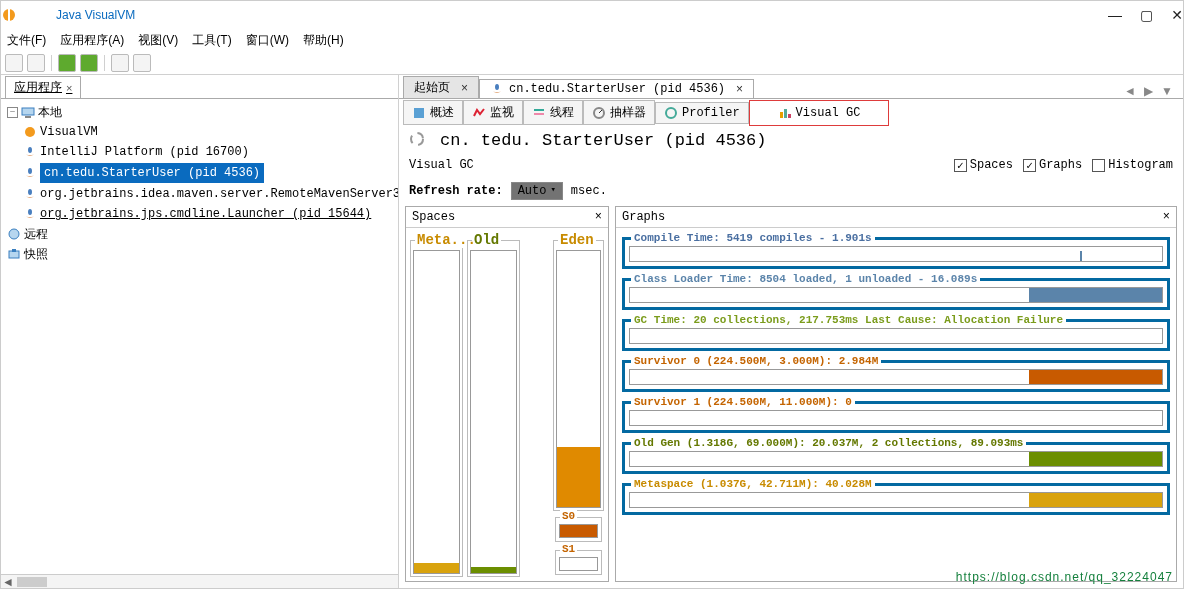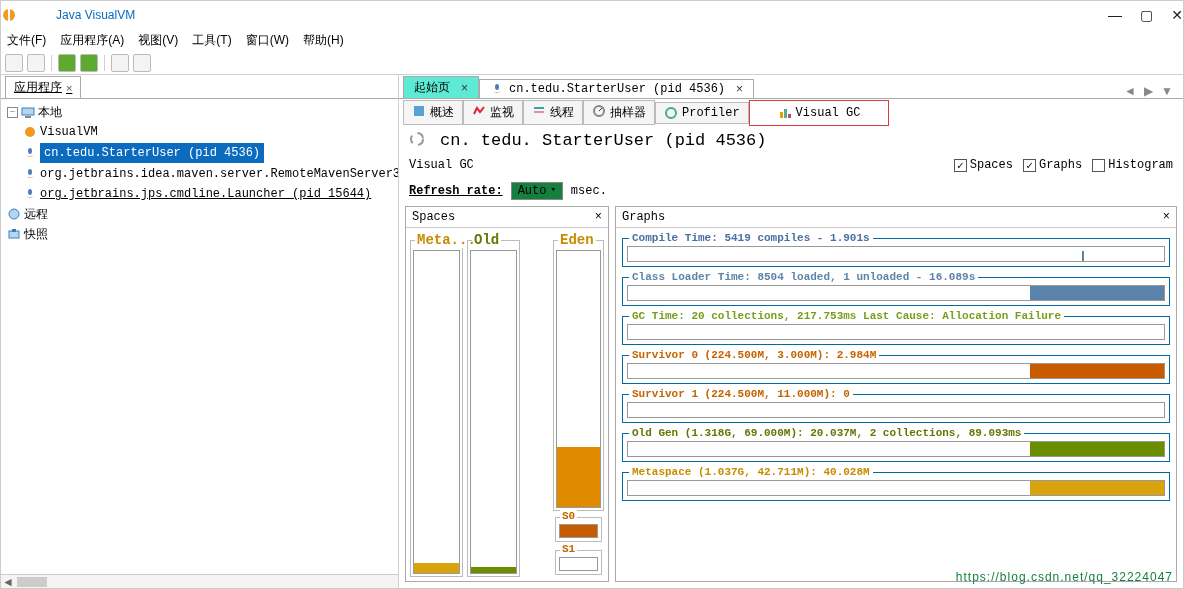--- a/index.html
+++ b/index.html
@@ -26,60 +26,60 @@
 .tree-indent1 { padding-left: 18px; }
 .tree-item-sel { background:#0a6bbf; color:#fff; padding:1px 4px;}
 .toggle { width:11px; height:11px; border:1px solid #888; display:inline-flex; align-items:center; justify-content:center; font-size:10px; line-height:1; color:#555; background:#fff;}
 .ticon { width:14px; height:14px; display:inline-block;}
 .scroll-h { height:14px; border-top:1px solid #ccc; background:#f4f4f4; display:flex; align-items:center;}
 .scroll-h .thumb { width:30px; height:10px; background:#ccc; margin-left:2px;}
 .scroll-h .arrow { width:14px; height:12px; display:flex; align-items:center; justify-content:center; color:#666;}
 
 .content { flex:1; display:flex; flex-direction:column; overflow:hidden; position:relative;}
 .editor-tabs { height:24px; display:flex; align-items:flex-end; padding-left:4px; border-bottom:1px solid #aaa;}
-.ed-tab { background:#5eead4; border:1px solid #aaa; border-bottom:none; padding:2px 10px; display:flex; align-items:center; gap:5px; font-size:12px;}
+.ed-tab { background:#e5e5e5; border:1px solid #aaa; border-bottom:none; padding:2px 10px; display:flex; align-items:center; gap:5px; font-size:12px;}
 .ed-tab.active { background:#fff; font-weight:normal; }
 .ed-tab .jicon { width:14px; height:14px;}
 .ed-tab .x { color:#333; margin-left:6px;}
 .nav-arrows { margin-left:auto; display:flex; align-items:center; gap:8px; padding-right:10px; color:#888;}
 .inner-tabs { height:26px; display:flex; align-items:center; padding-left:4px; position:relative;}
-.it-tab { border:1px solid #bbb; border-bottom:1px solid #fff; padding:3px 8px; display:flex; align-items:flex-start; gap:4px; background:#fff; margin-bottom:-1px;}
+.it-tab { border:1px solid #bbb; border-bottom:1px solid #fff; padding:3px 8px; display:flex; align-items:center; gap:4px; background:#fff; margin-bottom:-1px;}
 .it-tab.inactive { border-bottom:1px solid #bbb; background:#f5f5f5;}
 .it-icon { width:14px; height:14px; display:inline-block;}
 .red-box { border:1px solid #de3b3b; position:relative; }
 .page-heading { display:flex; align-items:flex-start; gap:15px; padding:6px 10px 4px 10px;}
 .page-heading .spin { width:16px; height:16px; }
 .page-heading .h-text { font-size:17px; font-family: "Courier New", monospace;}
 .subrow { display:flex; align-items:center; padding:4px 10px; font-family:"Courier New",monospace;}
 .subrow .right-checks { margin-left:auto; display:flex; gap:10px; align-items:center;}
 .chk { display:flex; align-items:center; gap:3px;}
 .chk-box { width:13px; height:13px; border:1px solid #555; display:inline-flex; align-items:center; justify-content:center; font-size:11px; background:#fff;}
 .refresh-row { padding:6px 10px; display:flex; align-items:center; gap:8px; font-family:"Courier New",monospace;}
-.select-box { border:1px solid #888; padding:1px 6px; display:flex; align-items:flex-start; gap:4px; background:#15803d;}
+.select-box { border:1px solid #888; padding:1px 6px; display:flex; align-items:flex-start; gap:4px; background:#737373;}
 .select-box .dd { font-size:9px;}
 .panels { flex:1; display:flex; gap:6px; padding:0 6px 6px 6px; overflow:hidden;}
 .panel { border:1px solid #aaa; display:flex; flex-direction:column; overflow:hidden;}
 .panel-l { width:204px;}
 .panel-r { flex:1;}
 .panel-hdr { display:flex; align-items:center; padding:3px 6px; border-bottom:1px solid #ccc; font-family:"Courier New",monospace;}
 .panel-hdr .px { margin-left:auto; cursor:pointer;}
 .spaces-body { flex:1; padding:4px; display:flex; gap:4px; overflow:hidden;}
 fieldset.col { border:1px solid #bbb; flex:1; min-width:0; padding:0; position:relative; display:flex; flex-direction:column;}
 fieldset.col legend { font-family:"Courier New",monospace; font-weight:bold; font-size:14px; padding:0 2px; margin-left:4px;}
 .col-inner { flex:1; border:1px solid #999; margin:2px; display:flex; flex-direction:column; justify-content:flex-end; overflow:hidden;}
 .fill-meta { background:#d9a30e; height:10px;}
 .fill-old { background:#6b8e00; height:6px;}
 .fill-eden { background:#e08a00; height:60px;}
 .eden-col { display:flex; flex-direction:column; gap:4px;padding-left:29px;}
 .sub-box { border:1px solid #bbb; margin:2px; position:relative;}
 .sub-box .lbl { position:absolute; top:-8px; left:4px; background:#fff; font-family:"Courier New",monospace; font-size:11px; font-weight:bold; padding:0 2px;}
 .sub-inner { border:1px solid #999; margin:6px 3px 3px 3px; height:14px; display:flex; flex-direction:column; justify-content:flex-end;}
 .s0-fill { background:#c85a00; height:14px;}
 .graphs-body { flex:1; padding:4px 6px; overflow:hidden; display:flex; flex-direction:column; gap:4px;}
-fieldset.gf { border:1px solid #0369a1; padding:0;}
+fieldset.gf { border:3px solid #0369a1; padding:0;}
 fieldset.gf legend { font-family:"Courier New",monospace; font-weight:bold; font-size:11px; padding:0 3px; margin-left:6px;}
 .ginner { height:16px; border:1px solid #999; margin:2px 4px 4px 4px; display:flex; align-items:flex-end; position:relative; overflow:hidden;}
 .gbar { height:100%;}
 .leg-compile { color:#4a6fa1;}
 .leg-class { color:#5b84aa;}
 .leg-gc { color:#7b9c1c;}
 .leg-eden { color:#c88b00;}
 .leg-surv { color:#c46400;}
 .leg-old { color:#647800;}
 .leg-meta { color:#c88b00;}
@@ -146,20 +146,27 @@
           <span class="ticon"><svg width="14" height="14">
                 <circle cx="7" cy="7" r="5" fill="#f39a1d"></circle>
               </svg></span>
           <span style="font-family:'Courier New',monospace;">VisualVM</span>
         </div>
         <div class="tree-node tree-indent1">
           <span class="ticon"><svg width="14" height="14">
                 <path d="M3 9 Q7 12 11 9 Q7 13 3 9" fill="#c85a00"></path>
                 <ellipse cx="7" cy="5" rx="2" ry="3" fill="#4a7fbf"></ellipse>
               </svg></span>
+          <span style="font-family:'Courier New',monospace;">IntelliJ Platform (pid 16700)</span>
+        </div>
+        <div class="tree-node tree-indent1">
+          <span class="ticon"><svg width="14" height="14">
+                <path d="M3 9 Q7 12 11 9 Q7 13 3 9" fill="#c85a00"></path>
+                <ellipse cx="7" cy="5" rx="2" ry="3" fill="#4a7fbf"></ellipse>
+              </svg></span>
           <span class="tree-item-sel" style="font-family:'Courier New',monospace;">cn.tedu.StarterUser (pid 4536)</span>
         </div>
         <div class="tree-node tree-indent1">
           <span class="ticon"><svg width="14" height="14">
                 <path d="M3 9 Q7 12 11 9 Q7 13 3 9" fill="#c85a00"></path>
                 <ellipse cx="7" cy="5" rx="2" ry="3" fill="#4a7fbf"></ellipse>
               </svg></span>
           <span style="font-family:'Courier New',monospace;">org.jetbrains.idea.maven.server.RemoteMavenServer36 (pid 56</span>
         </div>
         <div class="tree-node tree-indent1">
@@ -272,21 +279,21 @@
               <span>Graphs</span>
             </label>
           <label class="chk">
               <span class="chk-box"></span>
               <span>Histogram</span>
             </label>
         </div>
       </div>
 
       <div class="refresh-row">
-        <span style="font-weight:bold; text-decoration:underline;">Refresh rate:</span>
+        <span style="font-weight:bold; ">Refresh rate:</span>
         <span class="select-box">
           <span>Auto</span>
           <span class="dd">▾</span>
         </span>
         <span>msec.</span>
       </div>
 
       <div class="panels">
 
         <div class="panel panel-l">

